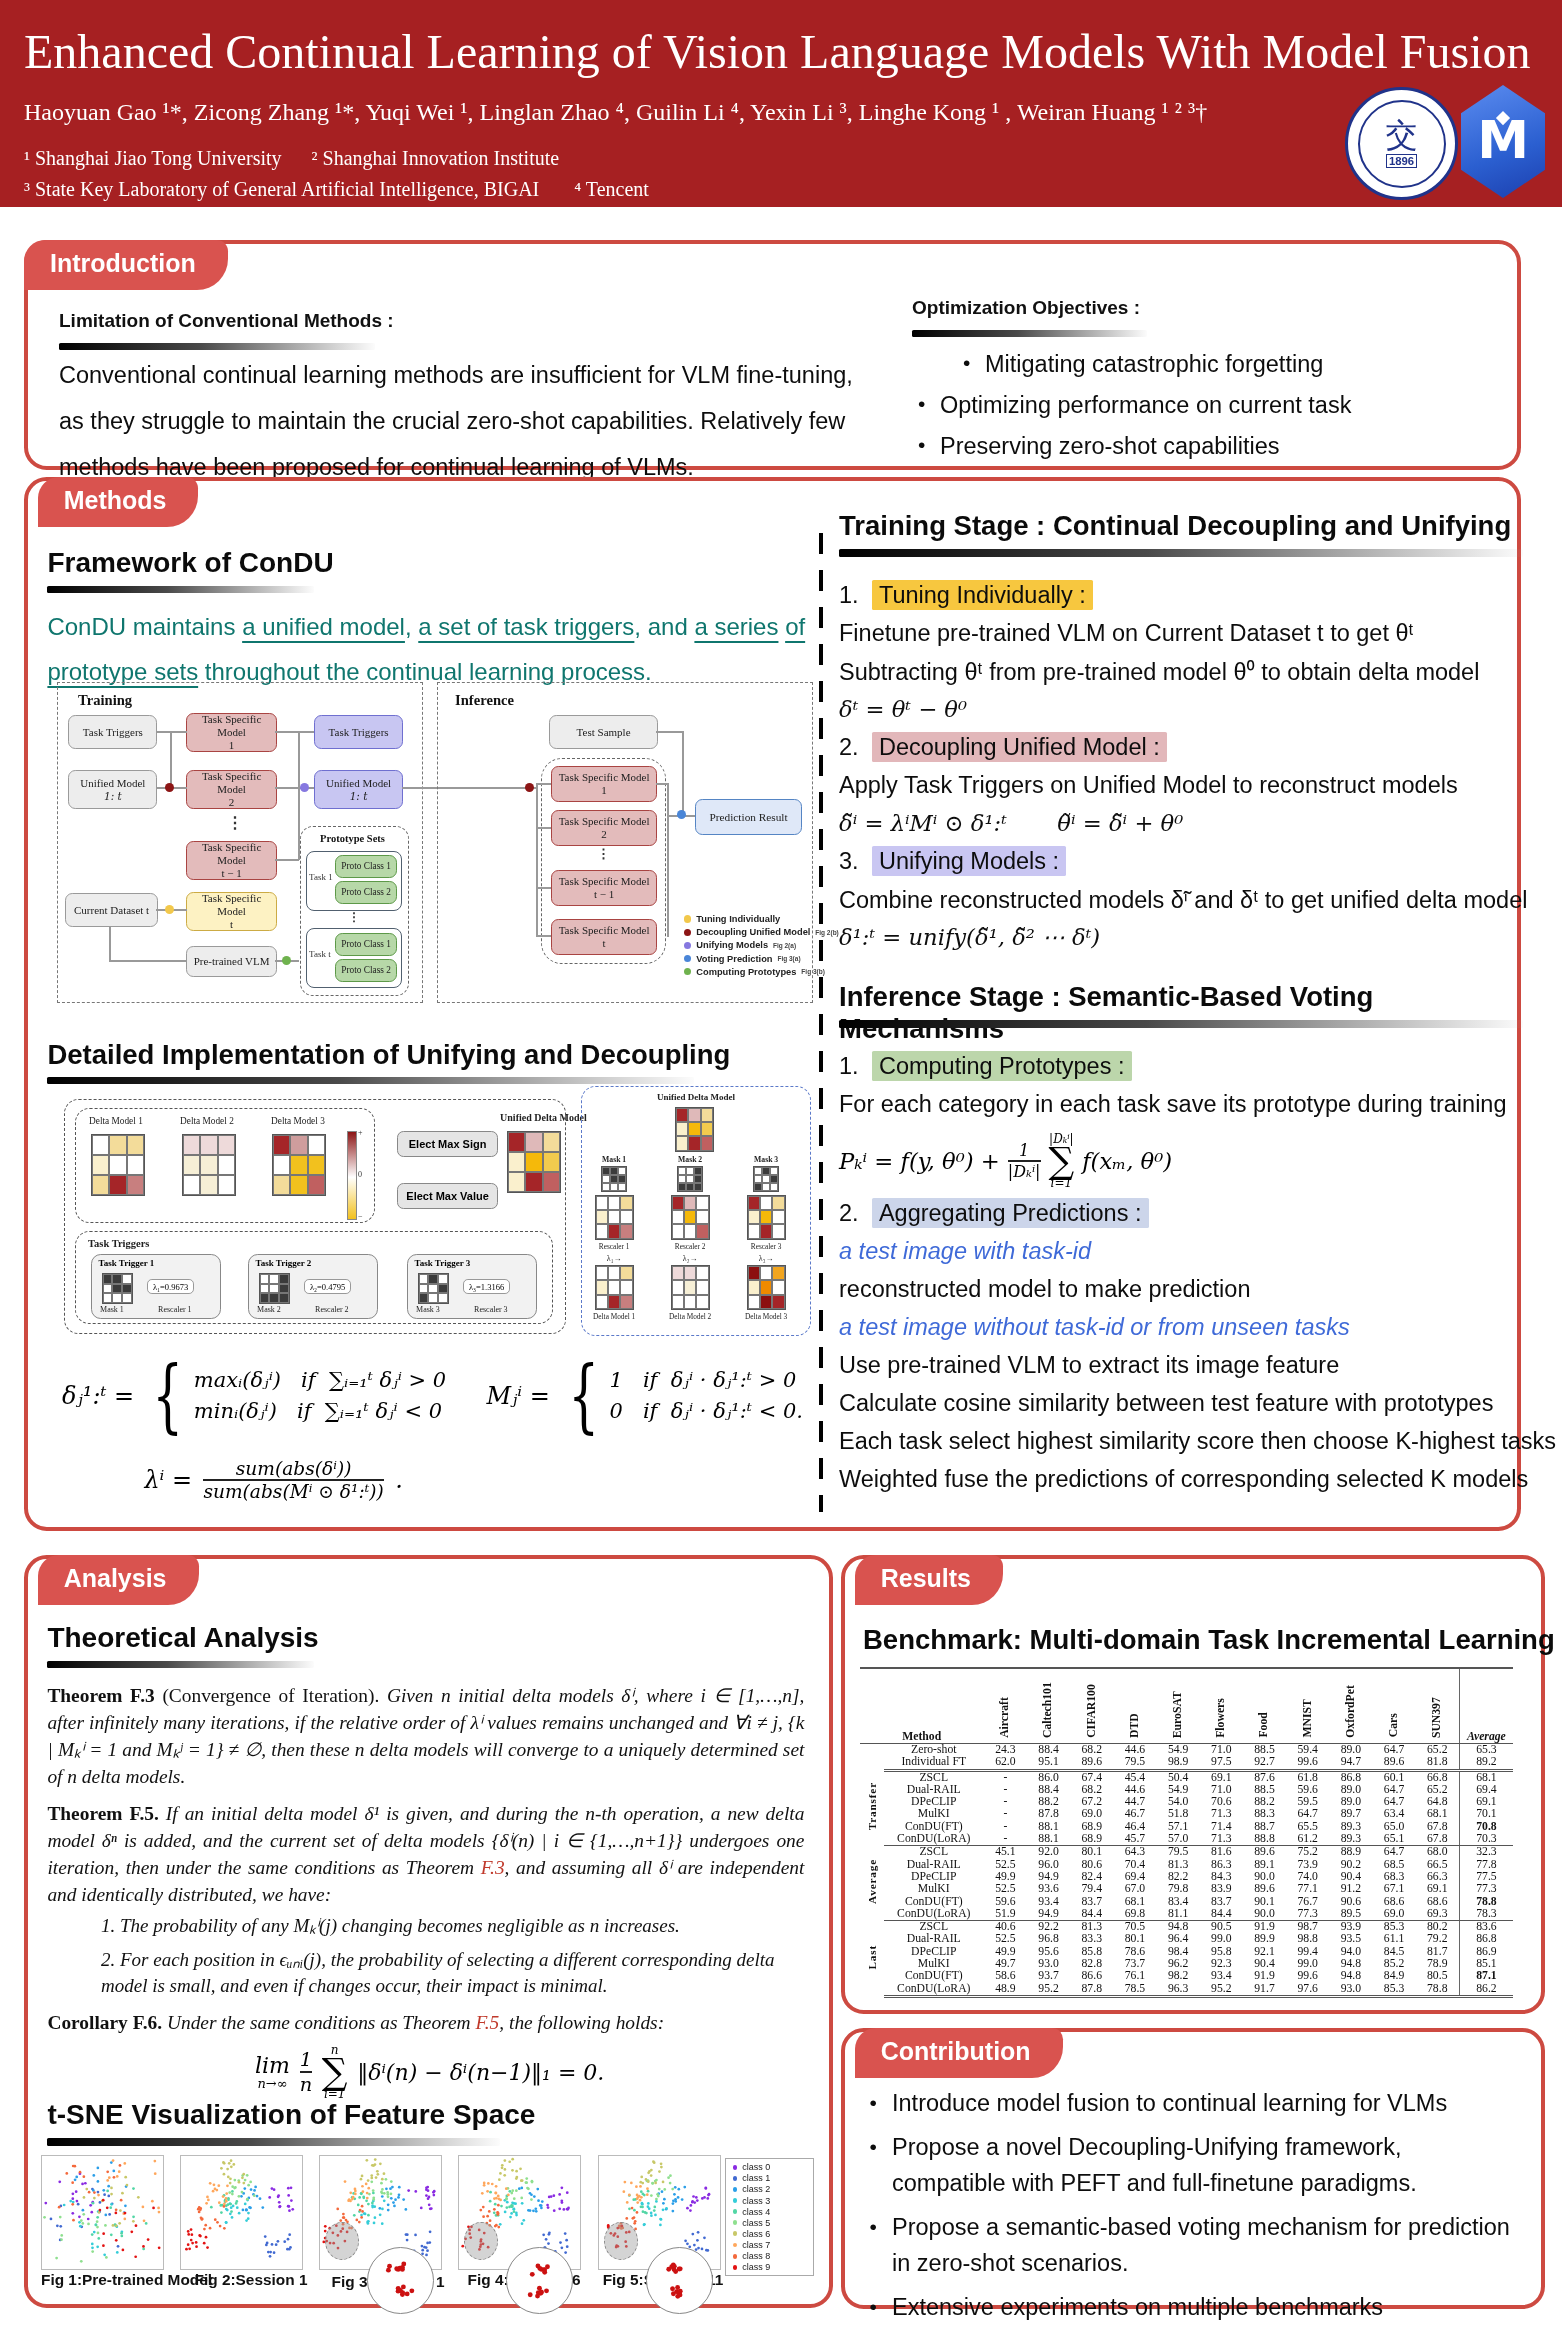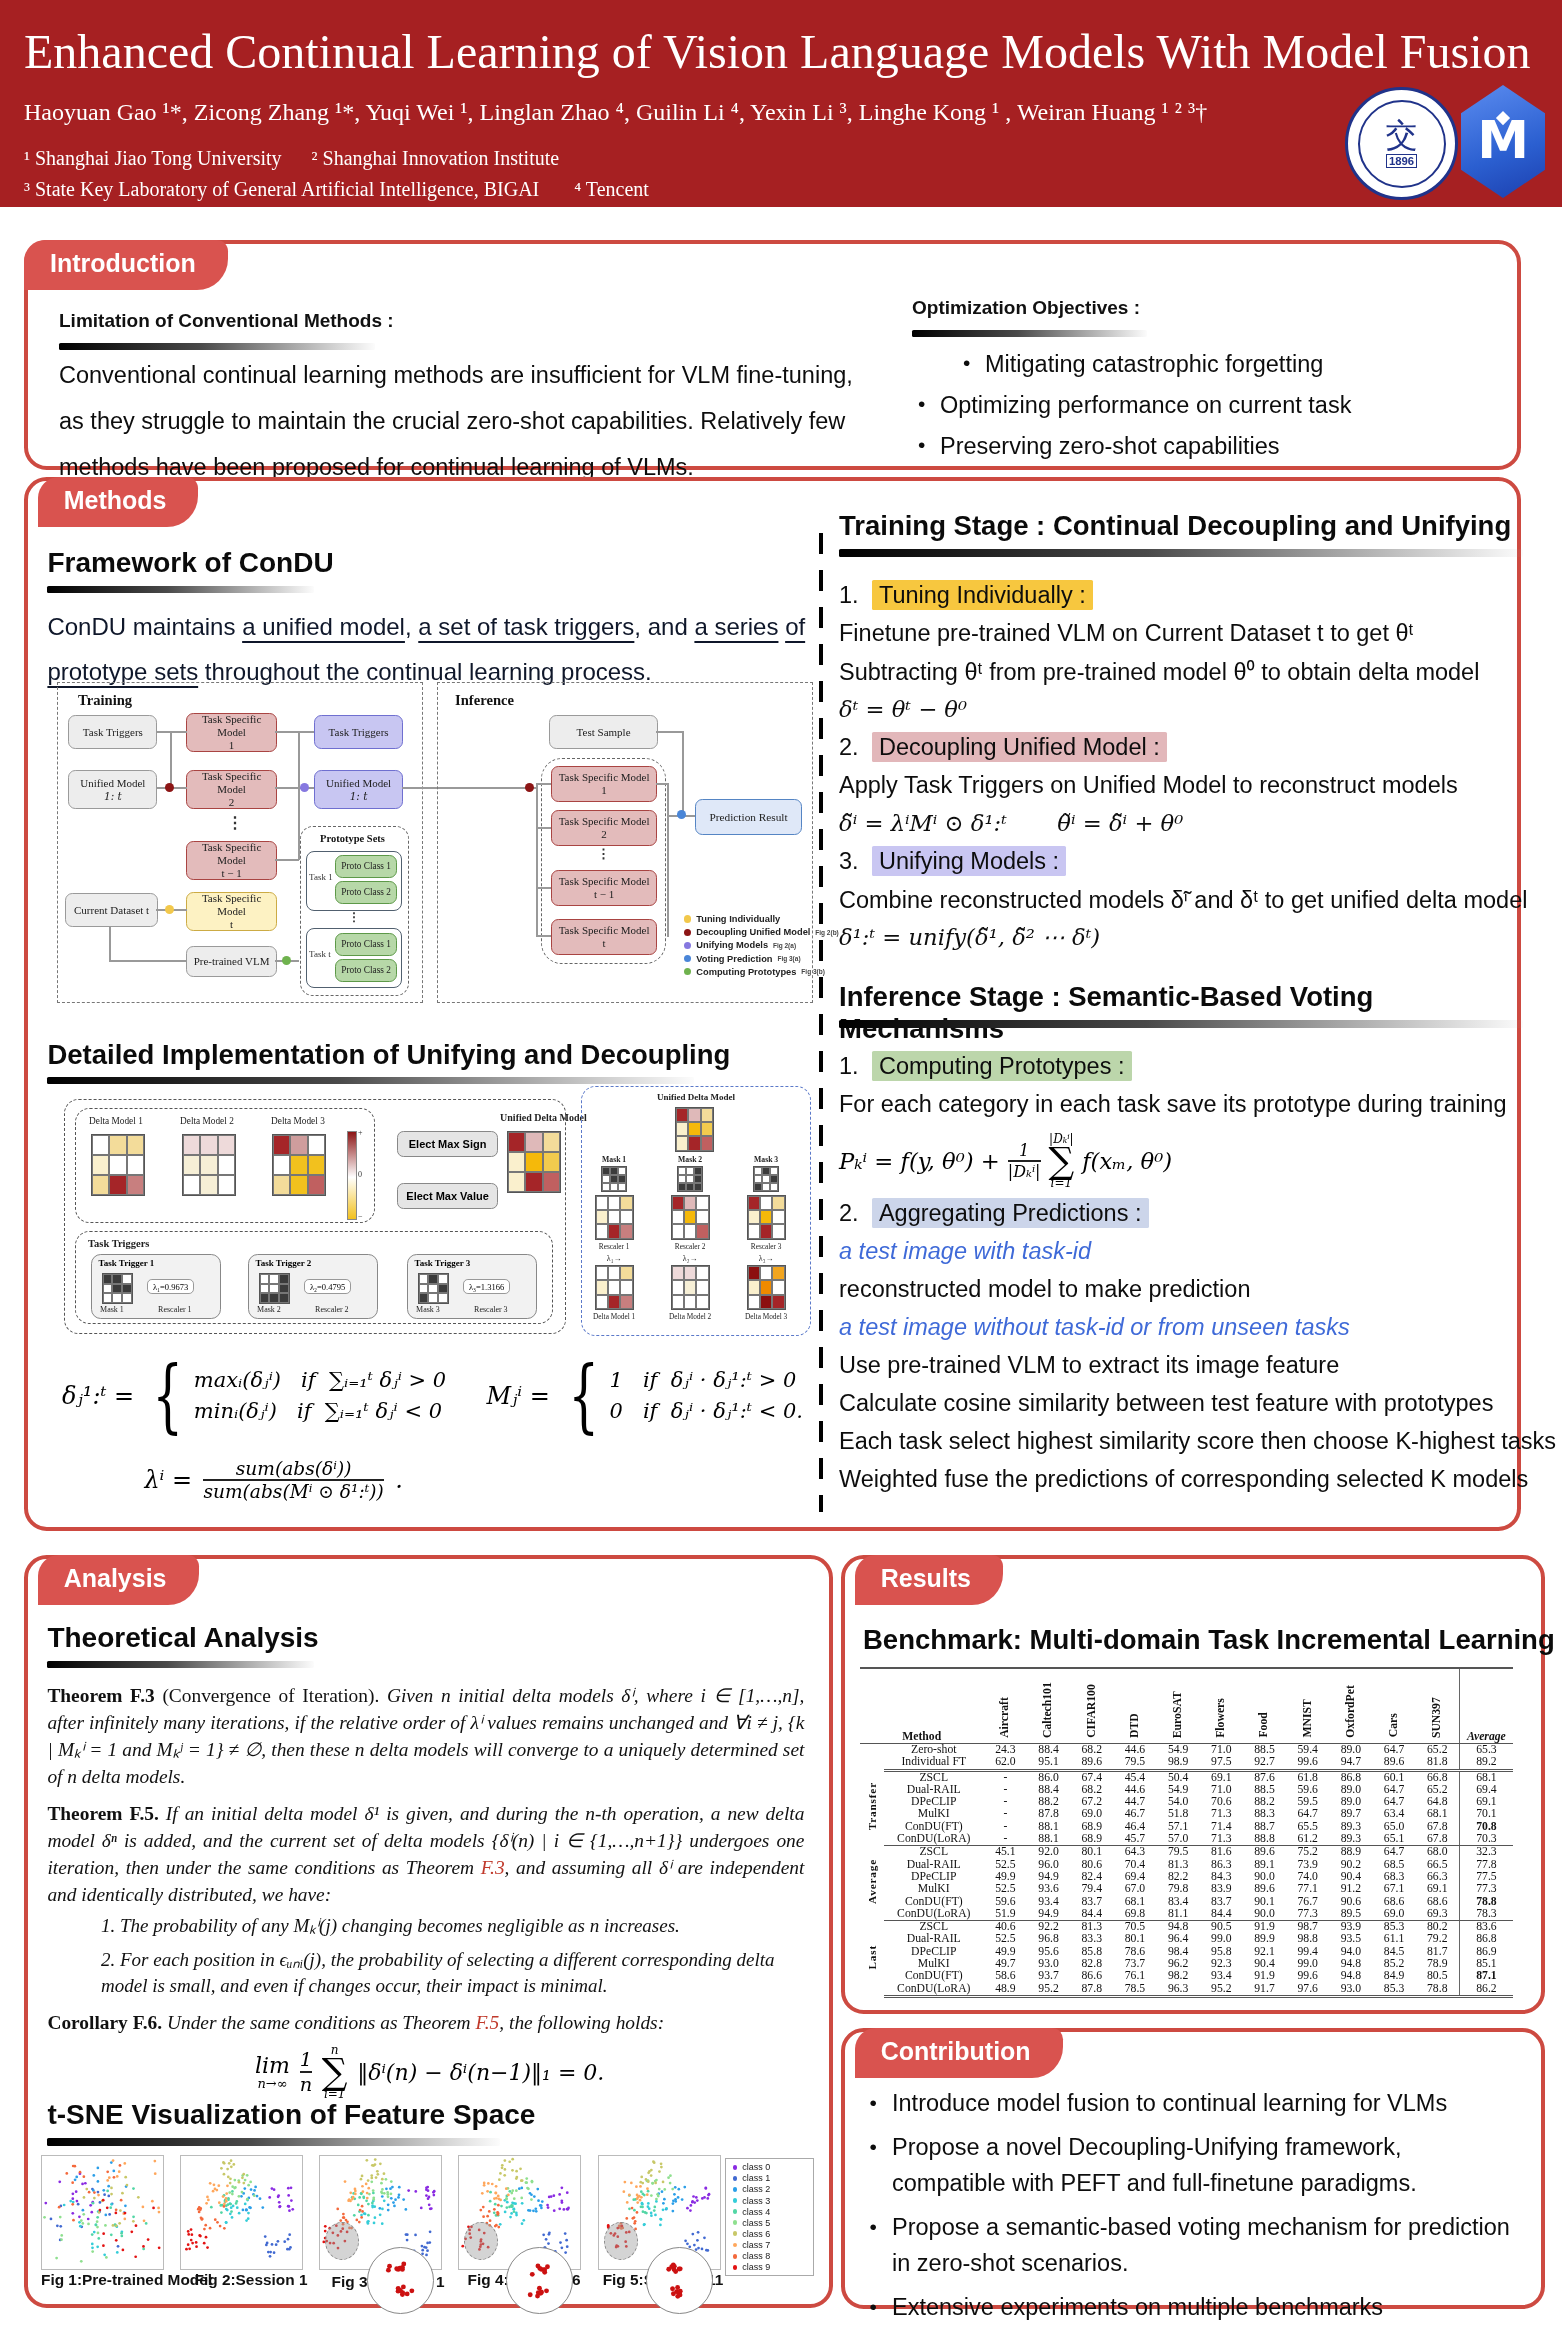--- a/index.html
+++ b/index.html
@@ -30,21 +30,21 @@
   .intro-h{position:absolute;font-weight:bold;font-size:19px;color:#111;}
   .intro-line{position:absolute;font-size:23.5px;color:#0d0d0d;white-space:nowrap;}
   .bullet-row{position:absolute;font-size:23.5px;color:#0d0d0d;white-space:nowrap;}
   .bullet-dot{display:inline-block;margin-right:14.6px;font-size:21px;vertical-align:1.6px;}
 
   
   .m-divider{position:absolute;left:791px;top:52px;width:4px;height:979px;background:repeating-linear-gradient(#000 0 21px,transparent 21px 37px);}
   .m-left{position:absolute;left:19.4px;top:0;width:765px;height:1040px;}
   .m-right{position:absolute;left:811px;top:0;width:686px;}
   .u-seg{text-decoration:underline;text-decoration-thickness:2px;text-underline-offset:5.7px;}
-  .desc{font-size:24px;color:#0f172a;line-height:45px;}
+  .desc{font-size:24px;color:#0f766e;line-height:45px;}
   .mline{height:38px;font-size:23.5px;color:#0d0d0d;white-space:nowrap;display:flex;align-items:center;}
   .mnum{margin-right:13px;}
   .hl{padding:1.6px 7.3px;border-radius:1.6px;}
   .hl-yellow{background:#f7c73f;}
   .hl-rose{background:#e2b7ba;}
   .hl-lav{background:#c9c6f2;}
   .hl-green{background:#bcd6ab;}
   .hl-blue{background:#ccd5ea;}
   .fline{font-family:"DejaVu Serif",serif;font-style:italic;font-size:22.7px;white-space:pre;}
   .blue-it{color:#3f6ad8;font-style:italic;}

